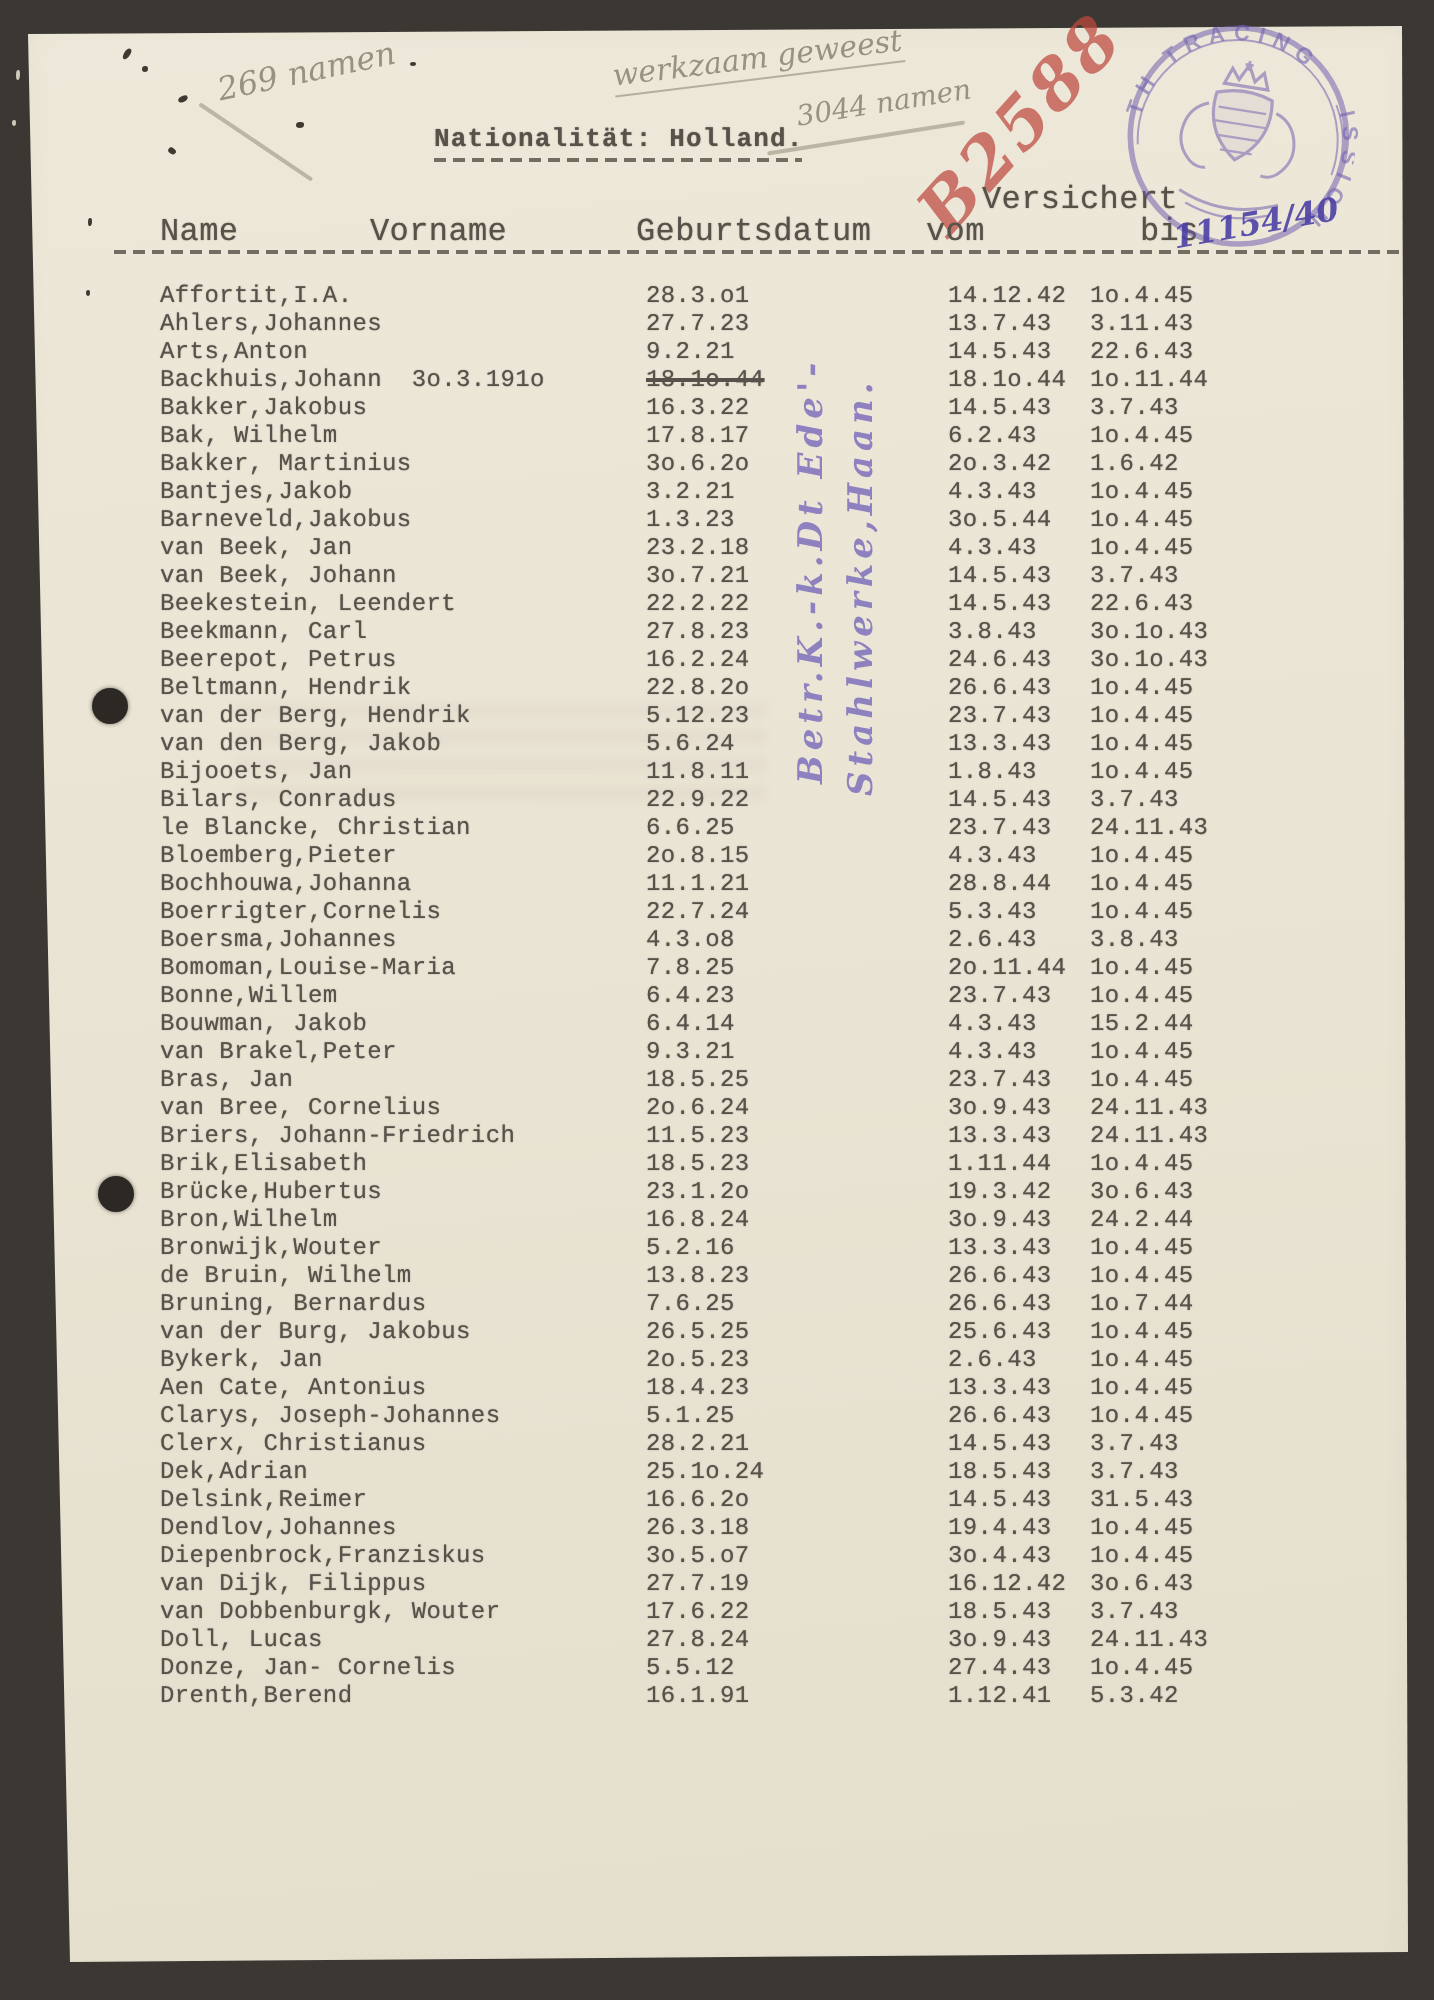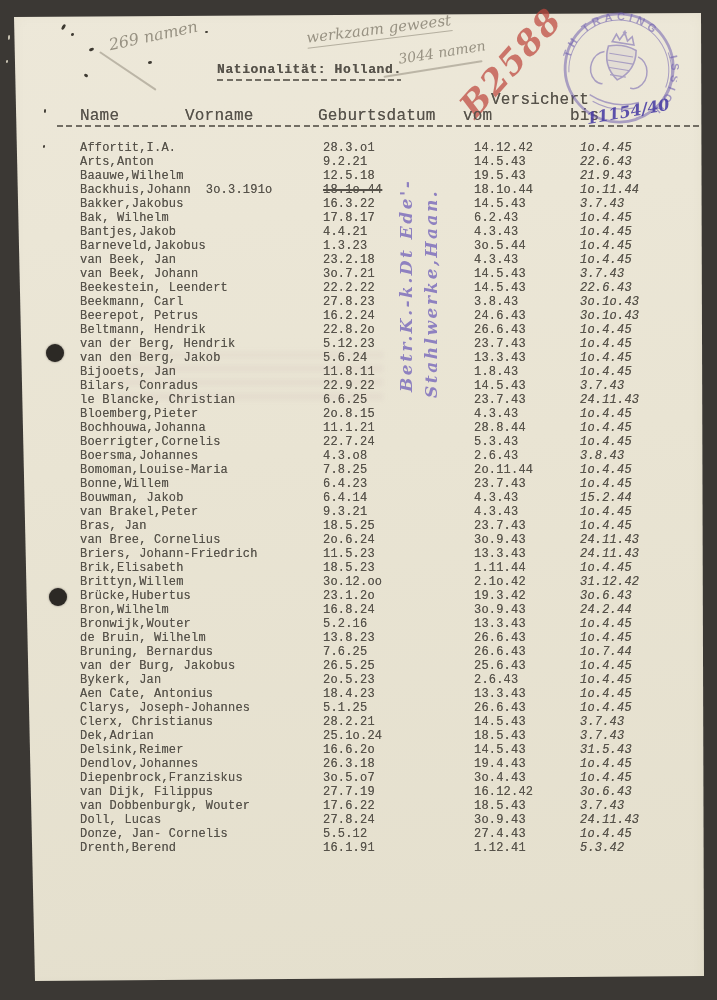--- a/index.html
+++ b/index.html
@@ -28,21 +28,21 @@
   .dashline{position:absolute;height:2px;
     background:repeating-linear-gradient(90deg,#5c584f 0 6px,transparent 6px 9.5px);
     opacity:.85;}
   .rows{position:absolute;left:80px;top:141px;width:600px;}
   .row{position:relative;height:14px;}
   .row span{position:absolute;top:0;color:#56524a;font-size:12px;white-space:pre;letter-spacing:.2px;
             text-shadow:0 0 .6px rgba(86,82,74,.7);}
   .c-name{left:0;}
   .c-geb{left:243px;}
   .c-vom{left:394px;}
-  .c-bis{left:500px;font-style:italic;}
+  .c-bis{left:465px;}
   .struck{text-decoration:line-through;text-decoration-thickness:1.5px;}
   .pencil{position:absolute;color:#8f897a;font-family:"DejaVu Serif",serif;font-style:italic;opacity:.9;white-space:pre;}
   .pencil-stroke{position:absolute;height:1.5px;background:#938d7d;opacity:.55;border-radius:2px;}
   .red-note{
     position:absolute;left:466px;top:92px;transform:rotate(-48deg);transform-origin:0 50%;
     font-family:"DejaVu Serif",serif;font-style:italic;font-size:34px;font-weight:bold;
     color:rgba(190,72,62,.72);letter-spacing:2px;white-space:pre;
   }
   .purple-hand{
     position:absolute;color:#4d41a6;font-family:"DejaVu Serif",serif;font-style:italic;font-weight:bold;
@@ -104,52 +104,58 @@
   <div class="dashline" style="left:57px;top:125px;width:646px"></div>
 
   <div class="rows">
       <div class="row">
         <span class="c-name">Affortit,I.A.</span>
         <span class="c-geb">28.3.o1</span>
         <span class="c-vom">14.12.42</span>
         <span class="c-bis">1o.4.45</span>
       </div>
       <div class="row">
+        <span class="c-name">Ahlers,Johannes</span>
+        <span class="c-geb">27.7.23</span>
+        <span class="c-vom">13.7.43</span>
+        <span class="c-bis">3.11.43</span>
+      </div>
+      <div class="row">
         <span class="c-name">Arts,Anton</span>
         <span class="c-geb">9.2.21</span>
         <span class="c-vom">14.5.43</span>
         <span class="c-bis">22.6.43</span>
-      </div>
-      <div class="row">
-        <span class="c-name">Baauwe,Wilhelm</span>
-        <span class="c-geb">12.5.18</span>
-        <span class="c-vom">19.5.43</span>
-        <span class="c-bis">21.9.43</span>
       </div>
       <div class="row">
         <span class="c-name">Backhuis,Johann  3o.3.191o</span>
         <span class="c-geb struck">18.1o.44</span>
         <span class="c-vom">18.1o.44</span>
         <span class="c-bis">1o.11.44</span>
       </div>
       <div class="row">
         <span class="c-name">Bakker,Jakobus</span>
         <span class="c-geb">16.3.22</span>
         <span class="c-vom">14.5.43</span>
         <span class="c-bis">3.7.43</span>
       </div>
       <div class="row">
         <span class="c-name">Bak, Wilhelm</span>
         <span class="c-geb">17.8.17</span>
         <span class="c-vom">6.2.43</span>
         <span class="c-bis">1o.4.45</span>
       </div>
       <div class="row">
+        <span class="c-name">Bakker, Martinius</span>
+        <span class="c-geb">3o.6.2o</span>
+        <span class="c-vom">2o.3.42</span>
+        <span class="c-bis">1.6.42</span>
+      </div>
+      <div class="row">
         <span class="c-name">Bantjes,Jakob</span>
-        <span class="c-geb">4.4.21</span>
+        <span class="c-geb">3.2.21</span>
         <span class="c-vom">4.3.43</span>
         <span class="c-bis">1o.4.45</span>
       </div>
       <div class="row">
         <span class="c-name">Barneveld,Jakobus</span>
         <span class="c-geb">1.3.23</span>
         <span class="c-vom">3o.5.44</span>
         <span class="c-bis">1o.4.45</span>
       </div>
       <div class="row">
@@ -282,26 +288,20 @@
         <span class="c-name">Briers, Johann-Friedrich</span>
         <span class="c-geb">11.5.23</span>
         <span class="c-vom">13.3.43</span>
         <span class="c-bis">24.11.43</span>
       </div>
       <div class="row">
         <span class="c-name">Brik,Elisabeth</span>
         <span class="c-geb">18.5.23</span>
         <span class="c-vom">1.11.44</span>
         <span class="c-bis">1o.4.45</span>
-      </div>
-      <div class="row">
-        <span class="c-name">Brittyn,Willem</span>
-        <span class="c-geb">3o.12.oo</span>
-        <span class="c-vom">2.1o.42</span>
-        <span class="c-bis">31.12.42</span>
       </div>
       <div class="row">
         <span class="c-name">Brücke,Hubertus</span>
         <span class="c-geb">23.1.2o</span>
         <span class="c-vom">19.3.42</span>
         <span class="c-bis">3o.6.43</span>
       </div>
       <div class="row">
         <span class="c-name">Bron,Wilhelm</span>
         <span class="c-geb">16.8.24</span>

